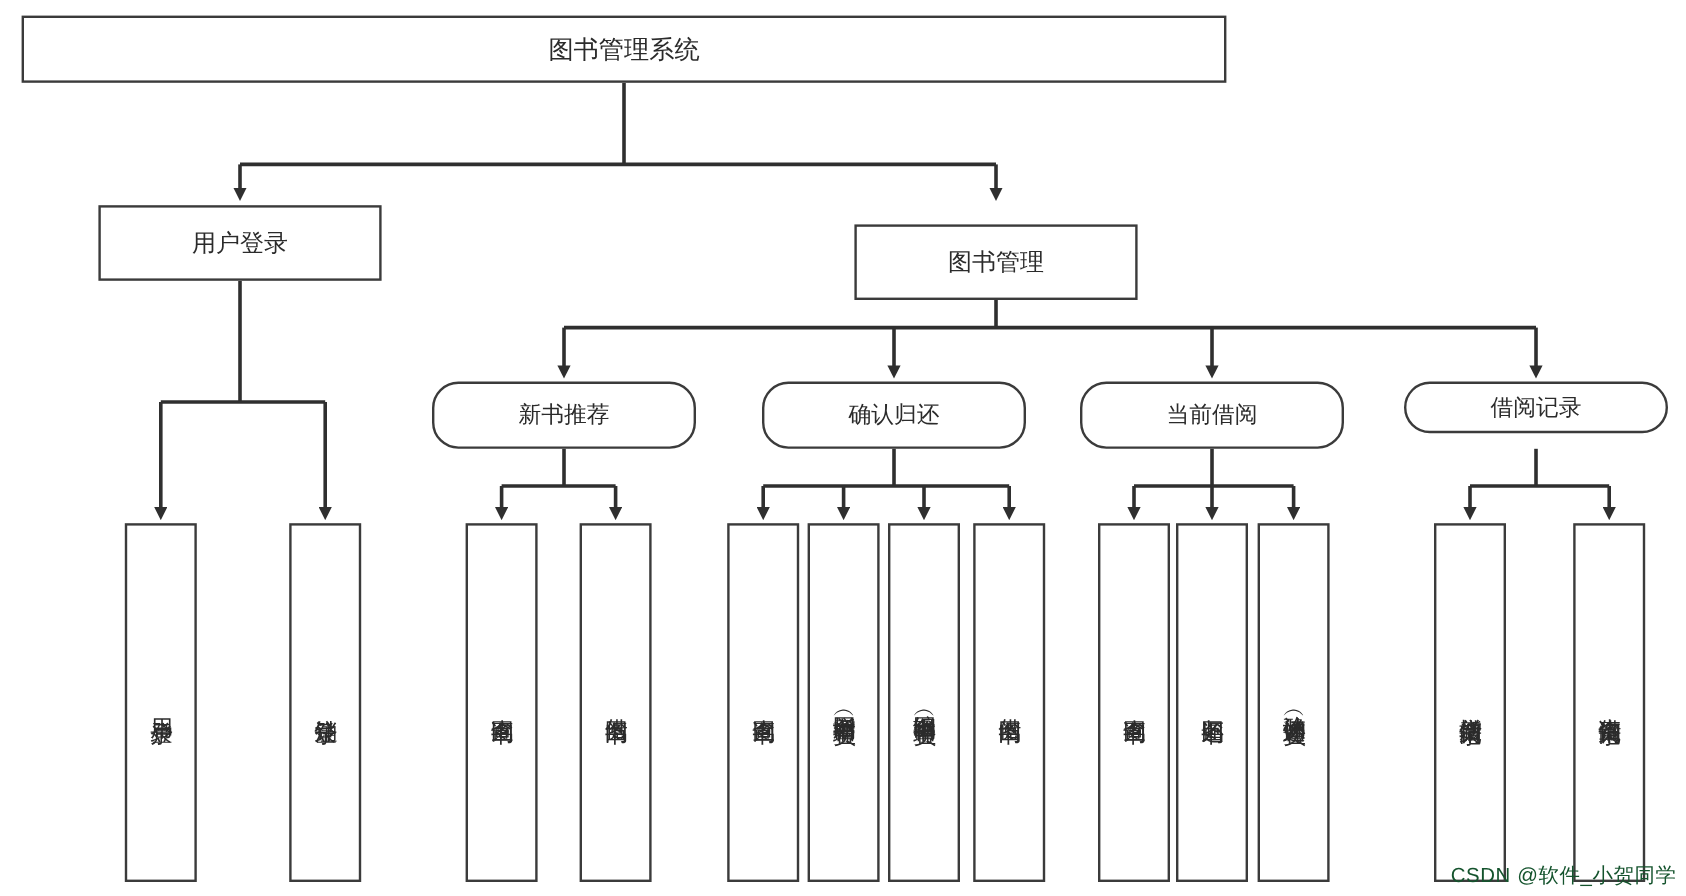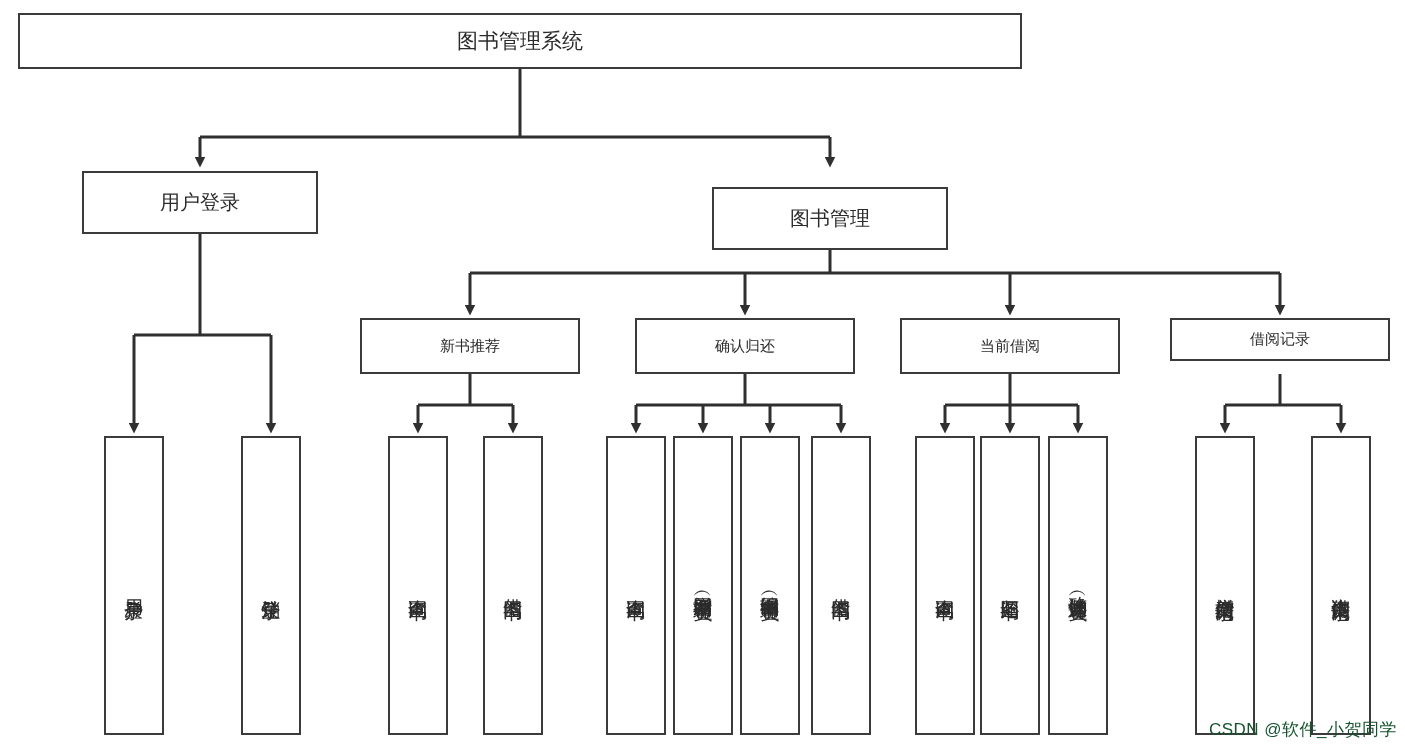--- a/index.html
+++ b/index.html
@@ -35,21 +35,22 @@
     color: #2b2b2b;
     z-index: 2;
   }
   .node.root {
     font-size: 21px;
   }
   .node.lvl2 {
     font-size: 20px;
   }
   .node.lvl3 {
-    font-size: 15px;
+    font-size: 19px;
+    border-radius: 22px;
   }
   .node.leaf {
     font-size: 19px;
     writing-mode: vertical-rl;
     text-orientation: upright;
     line-height: 1.12;
     letter-spacing: 1px;
     padding: 6px 0;
     align-items: center;
     justify-content: center;

